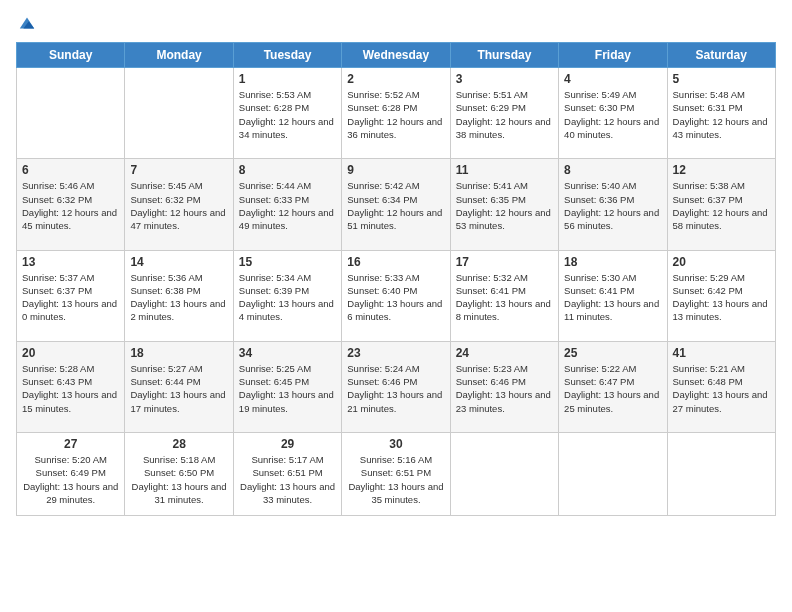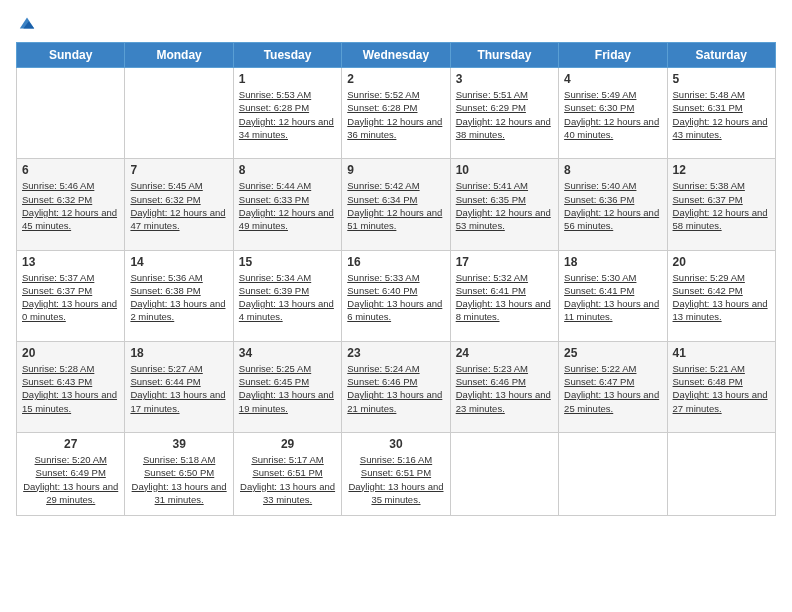--- a/index.html
+++ b/index.html
@@ -91,21 +91,20 @@
     .day-num {
       font-size: 12px;
       font-weight: bold;
       margin-bottom: 2px;
       display: block;
     }
     .day-info {
       font-size: 9.5px;
       line-height: 1.4;
       color: #333;
-      text-decoration: underline;
     }
     .empty-cell {
       background: #f9f9f9;
     }
     tr:nth-child(odd) td { background: #ffffff; }
     tr:nth-child(even) td { background: #f5f5f5; }
     .calendar thead tr th { background: #3b82c4; }
   </style>
 </head>
 <body>
@@ -178,21 +177,21 @@
           </td>
           <td>
             <span class="day-num">8</span>
             <div class="day-info">Sunrise: 5:44 AM<br>Sunset: 6:33 PM<br>Daylight: 12 hours and 49 minutes.</div>
           </td>
           <td>
             <span class="day-num">9</span>
             <div class="day-info">Sunrise: 5:42 AM<br>Sunset: 6:34 PM<br>Daylight: 12 hours and 51 minutes.</div>
           </td>
           <td>
-            <span class="day-num">10</span>
+            <span class="day-num">11</span>
             <div class="day-info">Sunrise: 5:41 AM<br>Sunset: 6:35 PM<br>Daylight: 12 hours and 53 minutes.</div>
           </td>
           <td>
             <span class="day-num">8</span>
             <div class="day-info">Sunrise: 5:40 AM<br>Sunset: 6:36 PM<br>Daylight: 12 hours and 56 minutes.</div>
           </td>
           <td>
             <span class="day-num">12</span>
             <div class="day-info">Sunrise: 5:38 AM<br>Sunset: 6:37 PM<br>Daylight: 12 hours and 58 minutes.</div>
           </td>
@@ -256,21 +255,21 @@
             <span class="day-num">41</span>
             <div class="day-info">Sunrise: 5:21 AM<br>Sunset: 6:48 PM<br>Daylight: 13 hours and 27 minutes.</div>
           </td>
         </tr>
         <tr>
           <td>
             <span class="day-num">27</span>
             <div class="day-info">Sunrise: 5:20 AM<br>Sunset: 6:49 PM<br>Daylight: 13 hours and 29 minutes.</div>
           </td>
           <td>
-            <span class="day-num">39</span>
+            <span class="day-num">28</span>
             <div class="day-info">Sunrise: 5:18 AM<br>Sunset: 6:50 PM<br>Daylight: 13 hours and 31 minutes.</div>
           </td>
           <td>
             <span class="day-num">29</span>
             <div class="day-info">Sunrise: 5:17 AM<br>Sunset: 6:51 PM<br>Daylight: 13 hours and 33 minutes.</div>
           </td>
           <td>
             <span class="day-num">30</span>
             <div class="day-info">Sunrise: 5:16 AM<br>Sunset: 6:51 PM<br>Daylight: 13 hours and 35 minutes.</div>
           </td>

